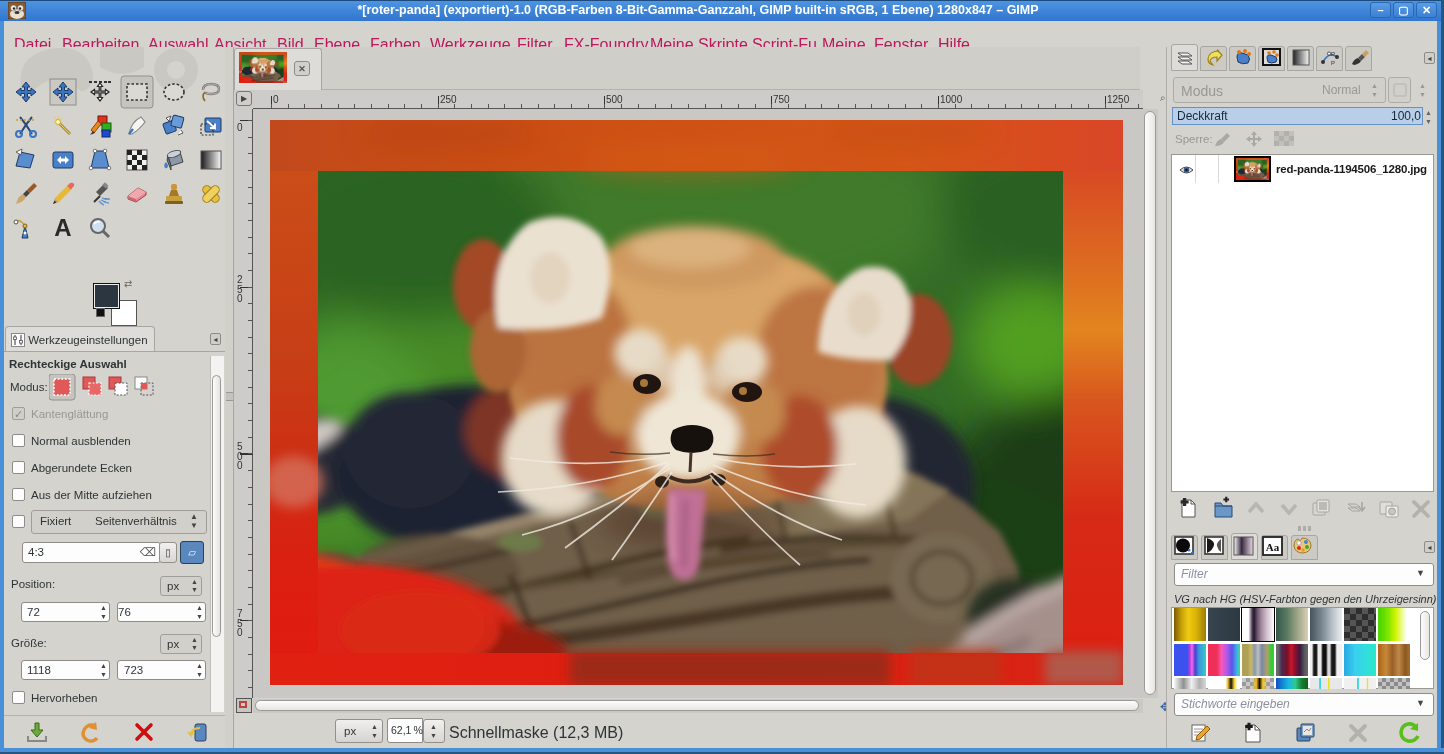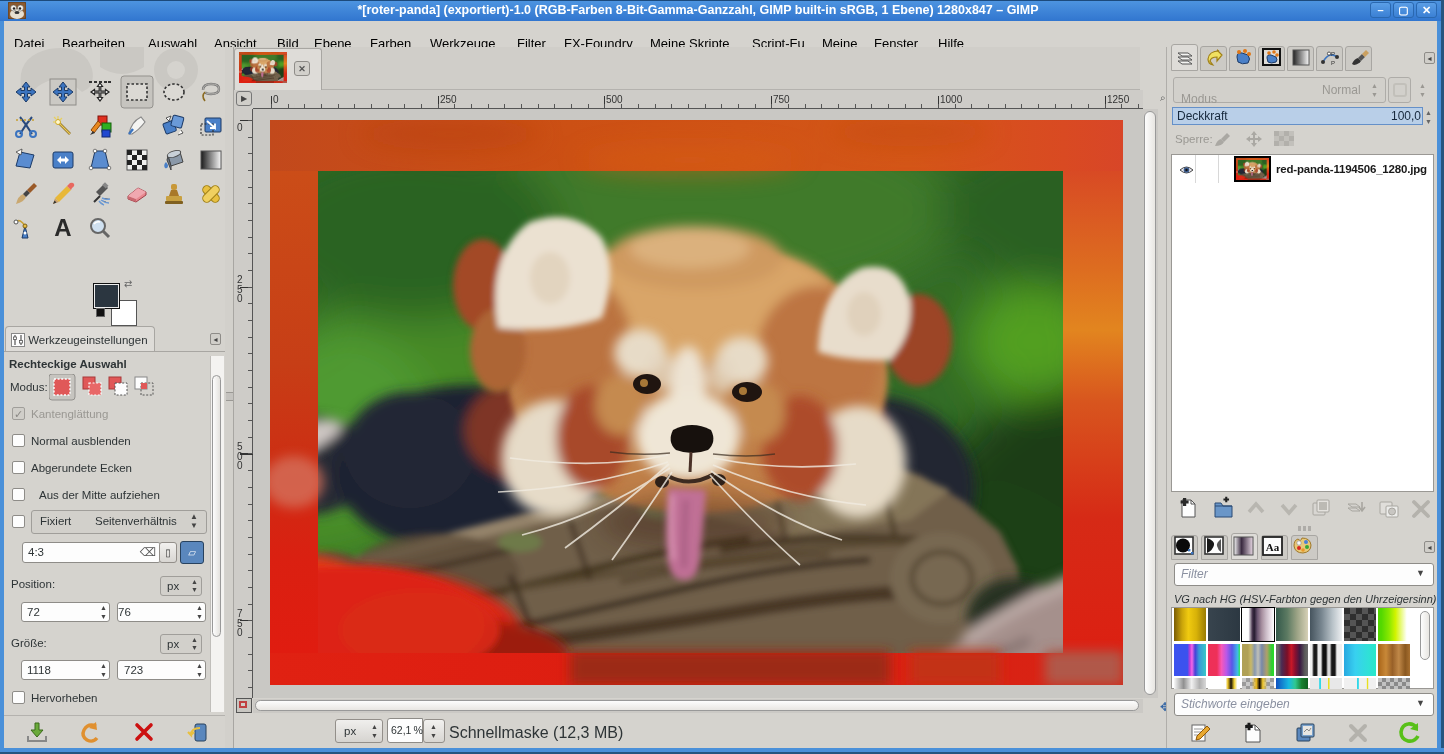--- a/index.html
+++ b/index.html
@@ -1,21 +1,21 @@
 <!DOCTYPE html>
 <html><head><meta charset="utf-8"><style>
 *{margin:0;padding:0;box-sizing:border-box}
 html,body{width:1444px;height:754px;overflow:hidden}
 body{font-family:"Liberation Sans",sans-serif;background:#d5d3ce;position:relative}
 .abs{position:absolute}
 .titlebar{left:0;top:0;width:1444px;height:21px;background:linear-gradient(#4d94e0,#3176cf);border-top:1px solid #1c4a7c}
 .title{width:100%;text-align:center;top:3px;color:#fff;font-weight:bold;font-size:12.5px;letter-spacing:0}
 .winbtn{top:2px;width:21px;height:16px;background:linear-gradient(#5a9ee6,#3b80d4);border:1px solid #2a68b0;border-radius:3px;color:#fff;text-align:center;line-height:14px;font-size:11px;font-weight:bold}
 .menubar{left:4px;top:21px;width:1437px;height:26px;background:#d5d3ce}
-.mi{top:36px;font-size:13px;color:#000000}
+.mi{top:36px;font-size:16px;color:#be185d}
 .u{text-decoration:underline}
 
 .bL{left:0;top:21px;width:4px;height:733px;background:#4a90d9}
 .bR1{left:1437px;top:21px;width:4px;height:733px;background:#4a90d9}
 .bR2{left:1441px;top:0px;width:3px;height:754px;background:#26557f}
 .bB{left:0;top:748px;width:1444px;height:6px;background:#4a90d9;border-bottom:2px solid #26557f}
 
 .ldock{left:4px;top:47px;width:221px;height:701px;background:#d5d3ce}
 .splitL{left:225px;top:47px;width:9px;height:701px;background:#d2d0cb;border-right:1px solid #a8a6a2}
 .optstab{left:5px;top:326px;width:150px;height:26px;background:#dedcd8;border:1px solid #a8a6a2;border-bottom:none;border-radius:4px 4px 0 0;font-size:11.5px;color:#2e3436;line-height:26px}
@@ -330,21 +330,21 @@
       <rect x="8" y="9" width="6" height="6" fill="#e05858"></rect>
     </g>
 </svg>
 <div class="abs" style="left:12px;top:407px;width:13px;height:13px;background:#d0cec9;border:1px solid #a09e9a;border-radius:2px;color:#8a8884;font-size:11px;line-height:12px;text-align:center">✓</div>
 <div class="abs glbl" style="left:31px;top:408px">Kantenglättung</div>
 <div class="abs cb" style="left:12px;top:434px"></div>
 <div class="abs lbl" style="left:31px;top:435px">Normal ausblenden</div>
 <div class="abs cb" style="left:12px;top:461px"></div>
 <div class="abs lbl" style="left:31px;top:462px">Abgerundete Ecken</div>
 <div class="abs cb" style="left:12px;top:488px"></div>
-<div class="abs lbl" style="left:39px;top:489px">Aus der Mitte aufziehen</div>
+<div class="abs lbl" style="left:31px;top:489px">Aus der Mitte aufziehen</div>
 <div class="abs cb" style="left:12px;top:515px"></div>
 <div class="abs" style="left:31px;top:510px;width:176px;height:24px;background:#d2d0cb;border:1px solid #a09e9a;border-radius:3px"></div>
 <div class="abs lbl" style="left:40px;top:515px">Fixiert</div>
 <div class="abs lbl" style="left:95px;top:515px">Seitenverhältnis</div>
 <div class="abs" style="left:190px;top:512px;color:#444;font-size:8px;line-height:9px;text-align:center">▲<br>▼</div>
 <div class="abs inp" style="left:22px;top:542px;width:139px;height:21px;line-height:19px"><span style="margin-left:5px">4:3</span><span style="position:absolute;right:4px;color:#555">⌫</span></div>
 <div class="abs spinbtn" style="left:159px;top:542px;width:18px;height:21px;text-align:center;line-height:19px;font-size:10px;color:#333">▯</div>
 <div class="abs" style="left:180px;top:541px;width:24px;height:23px;background:#5a87bd;border:1px solid #28425e;border-radius:3px;text-align:center;line-height:21px;font-size:10px;color:#fff">▱</div>
 <div class="abs lbl" style="left:11px;top:578px">Position:</div>
 <div class="abs" style="left:160px;top:576px;width:42px;height:20px;background:#d2d0cb;border:1px solid #a09e9a;border-radius:3px;font-size:11.5px;color:#2e3436;line-height:18px"><span style="margin-left:6px">px</span><span style="position:absolute;right:3px;top:1px;font-size:7px;line-height:8px;color:#444">▲<br>▼</span></div>
@@ -673,21 +673,21 @@
       <text x="10" y="16" font-size="6" fill="#333">P</text>
     </g>
 <g transform="translate(179,5)">
       <path d="M2 15 Q4 10 8 9 L11 12 Q9 15 4 16 Z" fill="#333"></path>
       <path d="M8 9 L12 5 L15 8 L11 12 Z" fill="#555"></path>
       <path d="M12 5 L16 1 L19 4 L15 8 Z" fill="#caa060"></path>
     </g>
 </svg>
 <div class="abs arrbtn" style="left:1424px;top:52px">◂</div>
 <div class="abs modusrow"></div>
-<div class="abs glbl" style="left:1181px;top:92px;font-size:12px">Modus</div>
+<div class="abs glbl" style="left:1181px;top:83px;font-size:14px">Modus</div>
 <div class="abs glbl" style="left:1322px;top:83px;font-size:12px">Normal</div>
 <div class="abs" style="left:1371px;top:81px;color:#9a9893;font-size:7px;line-height:9px">▲<br>▼</div>
 <div class="abs" style="left:1388px;top:77px;width:23px;height:26px;background:#d2d0cb;border:1px solid #aeaca8;border-radius:3px"></div>
 <div class="abs" style="left:1393px;top:83px;width:14px;height:14px;border:2px solid #c2c0ba;border-radius:3px"></div>
 <div class="abs" style="left:1419px;top:81px;color:#9a9893;font-size:7px;line-height:9px">▲<br>▼</div>
 <div class="abs deck"></div>
 <div class="abs" style="left:1177px;top:109px;font-size:12px;color:#16283c">Deckkraft</div>
 <div class="abs" style="left:1385px;top:109px;width:36px;text-align:right;font-size:12px;color:#16283c">100,0</div>
 <div class="abs" style="left:1425px;top:108px;color:#666;font-size:7px;line-height:9px">▲<br>▼</div>
 <div class="abs glbl" style="left:1175px;top:133px;font-size:11.5px">Sperre:</div>

